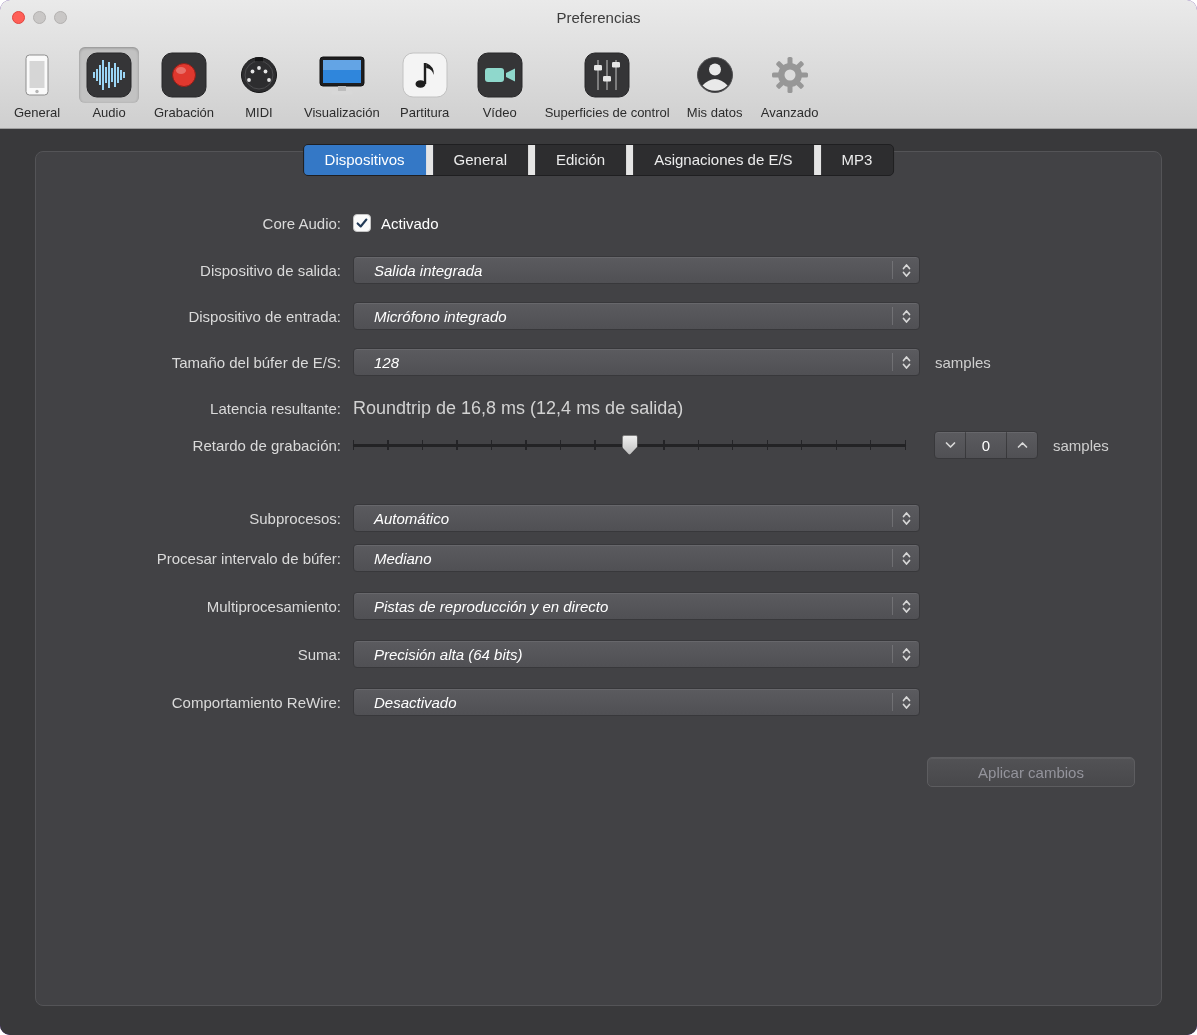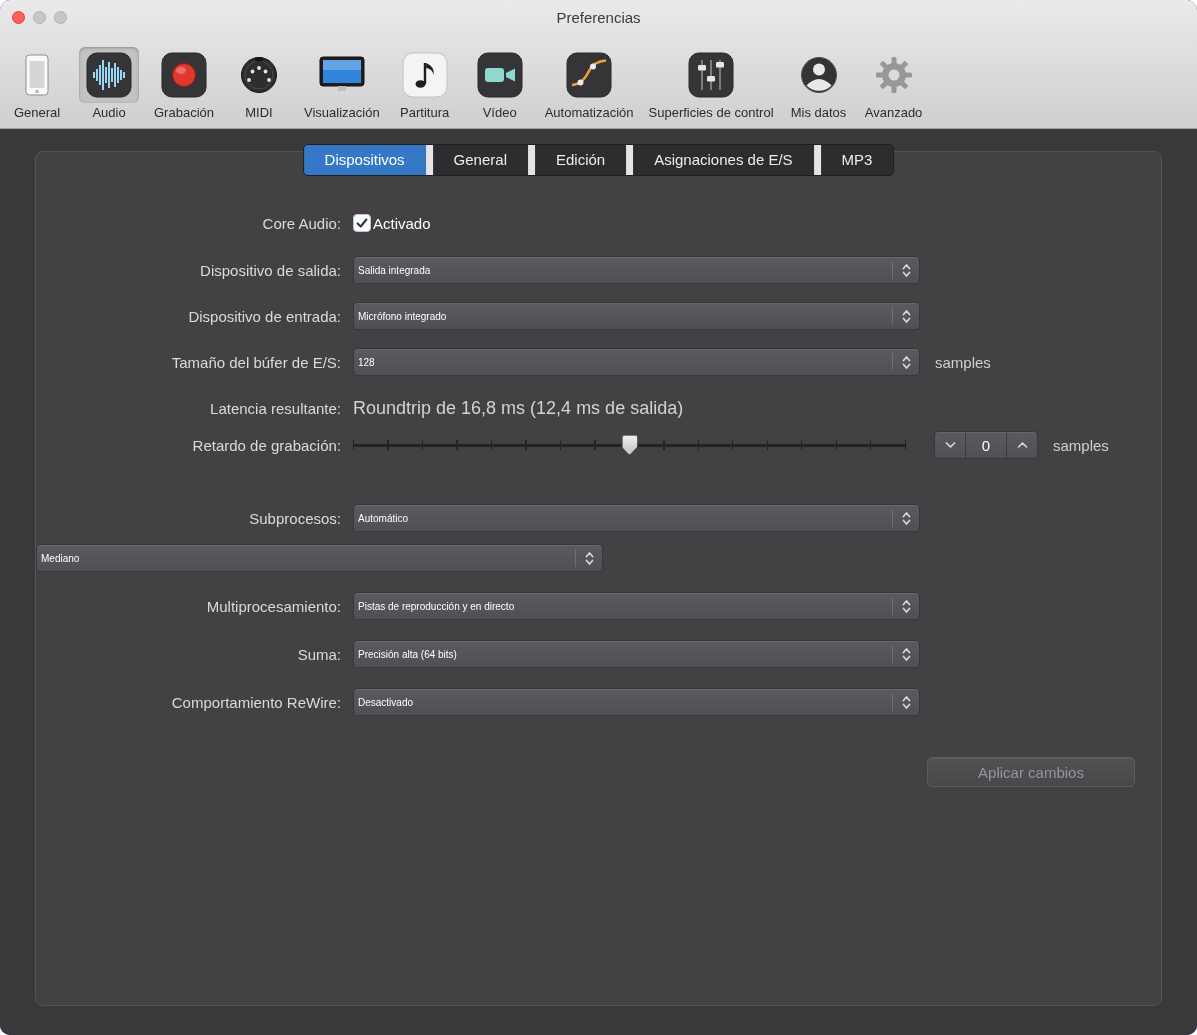--- a/index.html
+++ b/index.html
@@ -26,26 +26,26 @@
 
   .tabbar{position:absolute;top:15px;left:50%;transform:translateX(-50%);display:flex;height:30px;border-radius:5px;overflow:hidden;border:1px solid #1f1f21;background:#2d2d2f;z-index:2;}
   .tab{padding:0 21px;line-height:30px;font-size:15px;color:#ececec;border-right:7px solid #e5e5e5;white-space:nowrap;cursor:default;}
   .tab:last-child{border-right:none;}
   .tab.selected{background:#3478c6;color:#ffffff;}
 
   .row{position:absolute;left:0;right:0;height:30px;display:flex;align-items:center;}
   .row-label{width:305px;text-align:right;margin-right:12px;font-size:15px;color:#dadada;flex:0 0 auto;}
 
   .popup{position:relative;width:567px;height:28px;background:linear-gradient(#5b5b5f,#505054);border:1px solid #38383b;border-radius:4px;box-sizing:border-box;display:flex;align-items:center;box-shadow:inset 0 1px 0 rgba(255,255,255,.08);}
-  .popup-text{padding-left:4px;font-size:10px;color:#ffffff;}
+  .popup-text{padding-left:20px;font-size:15px;color:#ffffff;font-style:italic;}
   .popup-chevrons{position:absolute;right:7px;top:5px;display:flex;align-items:center;}
   .popup-divider{position:absolute;right:26px;top:4px;bottom:4px;width:1px;background:rgba(255,255,255,.16);}
 
   .checkbox{width:18px;height:18px;background:#fbfbfb;border:1px solid #c4c4c4;border-radius:4px;display:flex;align-items:center;justify-content:center;box-sizing:border-box;}
-  .check-label{margin-left:2px;font-size:15px;color:#ffffff;}
+  .check-label{margin-left:10px;font-size:15px;color:#ffffff;}
 
   .static-value{font-size:18px;color:#d2d2d2;}
   .suffix{margin-left:15px;font-size:15px;color:#cfcfcf;}
 
   .slider{position:relative;width:553px;height:30px;}
   .slider .track{position:absolute;left:0;right:0;top:14px;height:3px;background:#232325;border-radius:2px;}
   .slider .ticks{position:absolute;left:0;right:0;top:10px;height:10px;background:repeating-linear-gradient(90deg,#242427 0,#242427 1px,transparent 1px,transparent 34.5px);}
   .slider .thumb{position:absolute;top:5px;left:calc(50% - 8px);width:16px;height:20px;background:linear-gradient(#efefef,#c2c2c2);border:1px solid #7e7e7e;box-sizing:border-box;clip-path:polygon(0 0,100% 0,100% 58%,50% 100%,0 58%);border-radius:2px;}
 
   .stepper{margin-left:28px;width:104px;height:28px;background:linear-gradient(#5b5b5f,#505054);border:1px solid #38383b;border-radius:4px;box-sizing:border-box;display:flex;align-items:stretch;box-shadow:inset 0 1px 0 rgba(255,255,255,.08);}
@@ -163,31 +163,20 @@
         <div class="icon-wrap">
           <svg width="46" height="46" viewBox="0 0 46 46">
             <rect x="1" y="1" width="44" height="44" rx="10" fill="#353537" stroke="#28282a"></rect>
             <rect x="8" y="16" width="19" height="14" rx="3" fill="#8fd8cc"></rect>
             <path d="M29 21 l9 -4.5 v13 l-9 -4.5 z" fill="#8fd8cc"></path>
           </svg>
         </div>
         <div class="tb-label">Vídeo</div>
       </div>
 
-      <div class="tb-item">
-        <div class="icon-wrap">
-          <svg width="46" height="46" viewBox="0 0 46 46">
-            <rect x="1" y="1" width="44" height="44" rx="10" fill="#353537" stroke="#28282a"></rect>
-            <path d="M6 33 C 15 32, 19 27, 23 19 S 33 9, 40 8.5" stroke="#f0a13e" stroke-width="2.6" fill="none"></path>
-            <circle cx="14.5" cy="30.5" r="3" fill="#ececec"></circle>
-            <circle cx="27" cy="14.5" r="3" fill="#ececec"></circle>
-          </svg>
-        </div>
-        <div class="tb-label">Automatización</div>
-      </div>
 
       <div class="tb-item">
         <div class="icon-wrap">
           <svg width="46" height="46" viewBox="0 0 46 46">
             <rect x="1" y="1" width="44" height="44" rx="10" fill="#353537" stroke="#28282a"></rect>
             <g fill="#8f8f91">
               <rect x="13.2" y="8" width="1.6" height="30"></rect>
               <rect x="22.2" y="8" width="1.6" height="30"></rect>
               <rect x="31.2" y="8" width="1.6" height="30"></rect>
             </g>
@@ -338,20 +327,21 @@
           <span class="popup-chevrons">
             <svg width="11" height="17" viewBox="0 0 11 17">
                 <path d="M2.5 6.5 L5.5 3 L8.5 6.5" stroke="#d8d8d8" stroke-width="1.7" fill="none" stroke-linecap="round" stroke-linejoin="round"></path>
                 <path d="M2.5 10.5 L5.5 14 L8.5 10.5" stroke="#d8d8d8" stroke-width="1.7" fill="none" stroke-linecap="round" stroke-linejoin="round"></path>
               </svg>
           </span>
         </div>
       </div>
 
       <div class="row" style="top:391px">
+        <div class="row-label">Procesar intervalo de búfer:</div>
         <div class="popup">
           <span class="popup-text">Mediano</span>
           <span class="popup-divider"></span>
           <span class="popup-chevrons">
             <svg width="11" height="17" viewBox="0 0 11 17">
                 <path d="M2.5 6.5 L5.5 3 L8.5 6.5" stroke="#d8d8d8" stroke-width="1.7" fill="none" stroke-linecap="round" stroke-linejoin="round"></path>
                 <path d="M2.5 10.5 L5.5 14 L8.5 10.5" stroke="#d8d8d8" stroke-width="1.7" fill="none" stroke-linecap="round" stroke-linejoin="round"></path>
               </svg>
           </span>
         </div>

